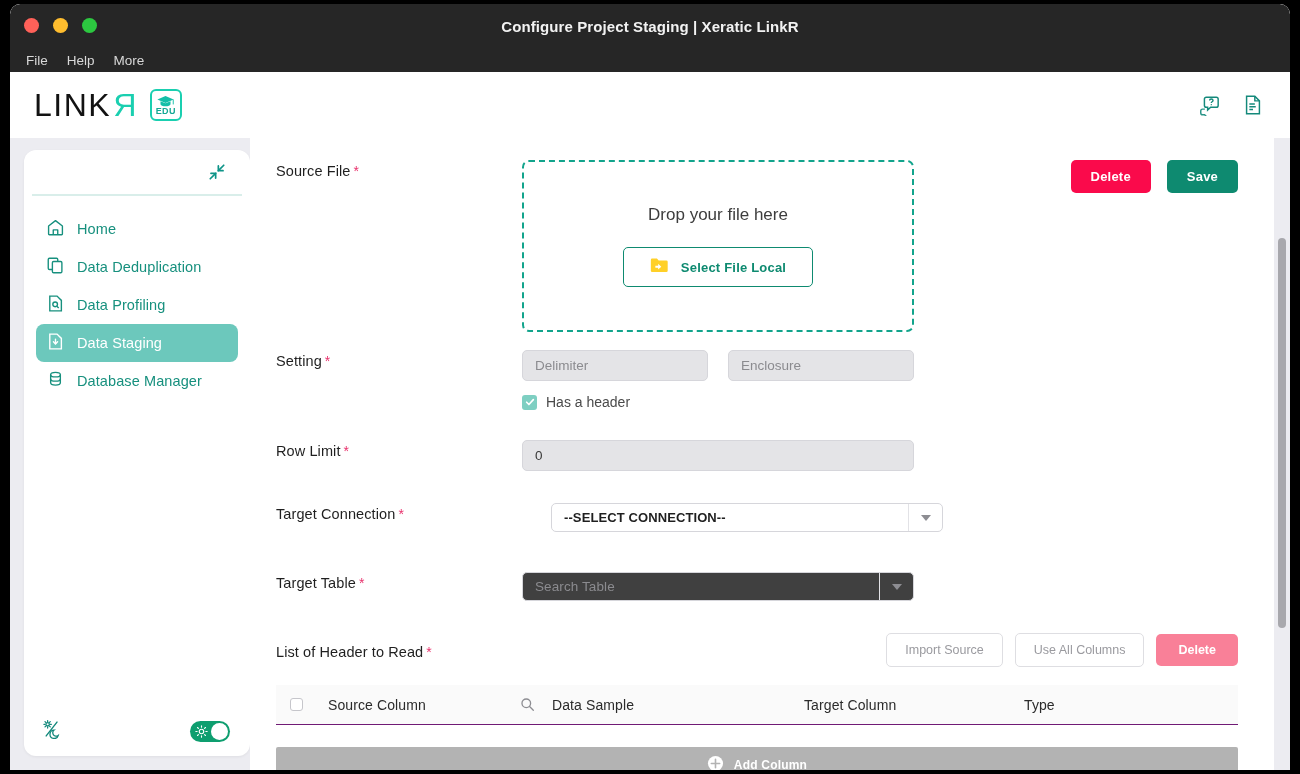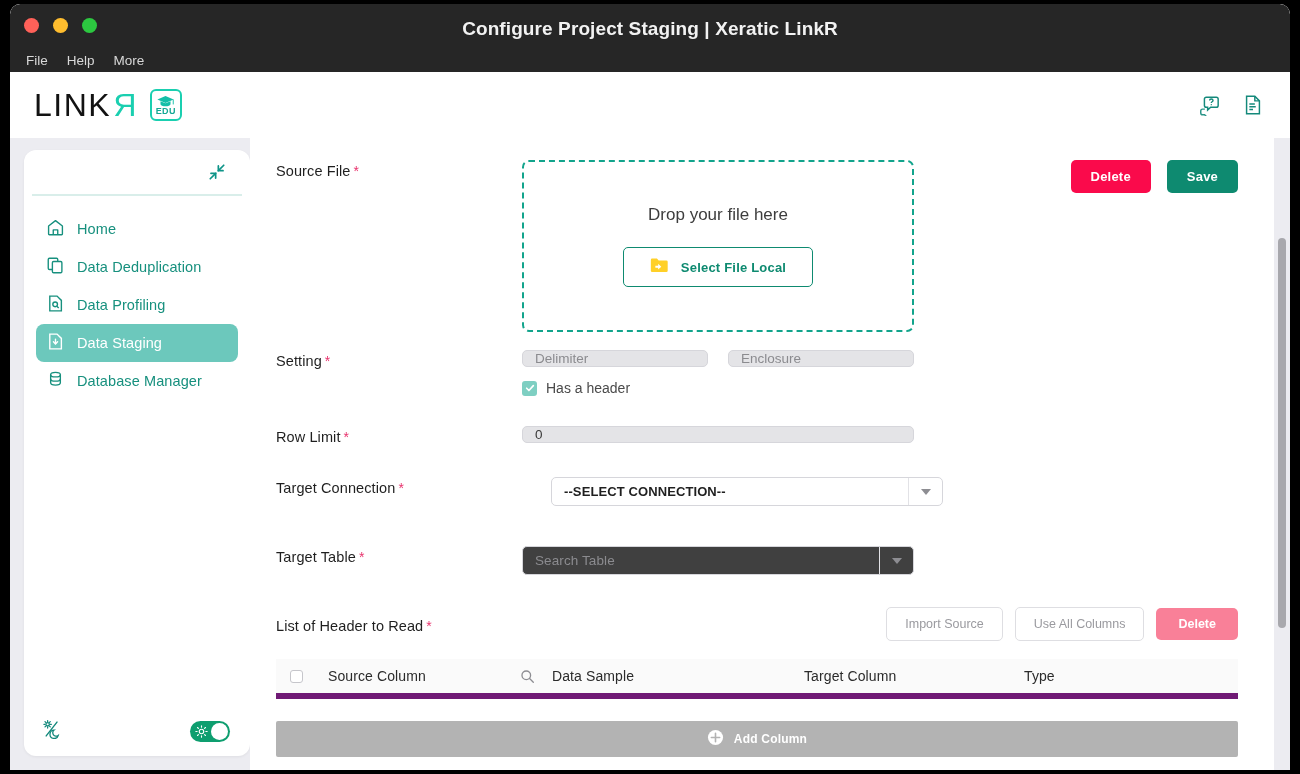--- a/index.html
+++ b/index.html
@@ -29,21 +29,21 @@
     position: absolute; left: 14px; top: 14px;
     display: flex; gap: 14px;
   }
   .dot { width: 15px; height: 15px; border-radius: 50%; }
   .dot.red { background: #FF6159; }
   .dot.yellow { background: #FFBD2E; }
   .dot.green { background: #2CC840; }
   .win-title {
     position: absolute; left: 0; right: 0; top: 14px;
     text-align: center;
-    color: #f2f2f2; font-size: 19px; font-weight: bold;
+    color: #f2f2f2; font-size: 15px; font-weight: bold;
     letter-spacing: .1px;
   }
   .menubar {
     height: 24px; min-height: 24px;
     background: #262626;
     display: flex; align-items: center;
     padding-left: 8px; gap: 3px;
   }
   .menu-item {
     color: #d8d8d8; font-size: 13.5px;
@@ -183,21 +183,21 @@
   .btn {
     border: none; border-radius: 5px;
     font-family: inherit; font-size: 13px; font-weight: bold;
     color: #ffffff; cursor: pointer;
     padding: 9px 20px; letter-spacing: .2px;
   }
   .btn-delete { background: #FA0A4B; min-width: 70px; }
   .btn-save  { background: #0E8A70; min-width: 70px; }
 
   .inp {
-    height: 17px; border-radius: 5px;
+    height: 31px; border-radius: 5px;
     border: 1px solid #D6D6DB; background: #E4E4E7;
     padding: 0 12px; font-family: inherit; font-size: 13.5px;
     color: #3a3a3a; outline: none;
   }
   .inp::placeholder { color: #8b8b8f; }
   .inp.w-half { width: 186px; }
   .inp.w-full { width: 392px; }
   .chk-row { display: flex; align-items: center; gap: 9px; margin-top: 13px; }
   .chkbox {
     width: 15px; height: 15px; border-radius: 3px;
@@ -245,21 +245,21 @@
     background: #F98098; border: none; border-radius: 5px;
     color: #ffffff; font-size: 12.5px; font-weight: bold;
     padding: 9px 22px; font-family: inherit; cursor: not-allowed;
   }
 
   .table-block { margin-top: 18px; }
   .tbl-head {
     display: flex; align-items: center;
     height: 40px;
     background: #FAFAFA;
-    border-bottom: 6px solid #701a75;
+    border-bottom: 1px solid #701a75;
     padding: 0 14px;
   }
   .th {
     font-size: 14px; color: #2b2b2b; letter-spacing: .1px;
   }
   .th-check { width: 38px; display: flex; align-items: center; }
   .cell-chk {
     width: 13px; height: 13px;
     border: 1.5px solid #C6C6CB; border-radius: 3px;
     background: #fff; cursor: pointer;

